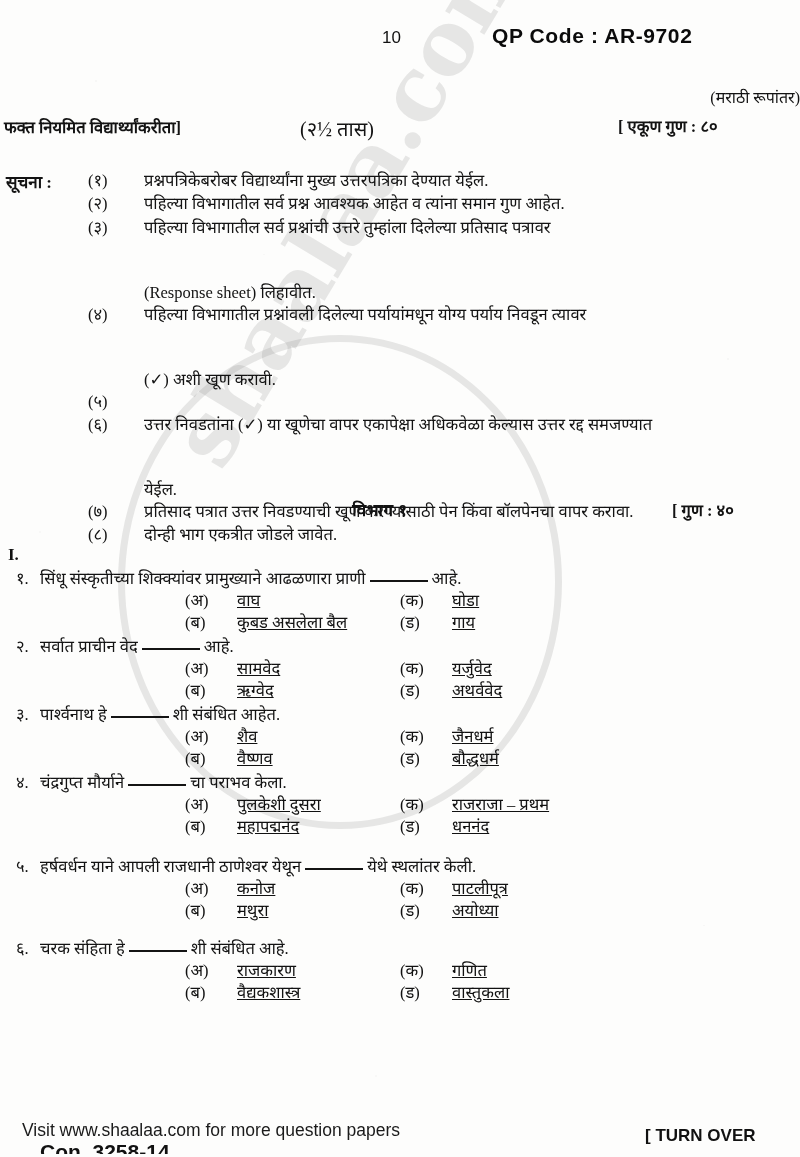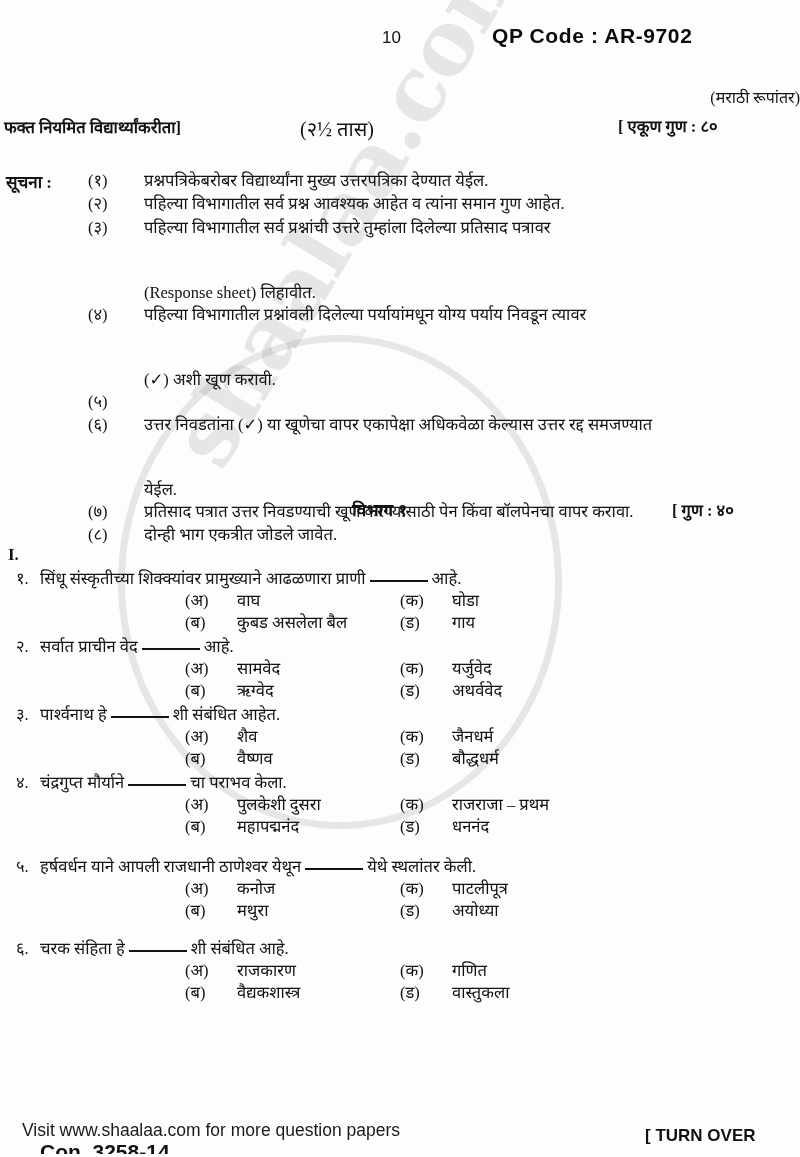--- a/index.html
+++ b/index.html
@@ -235,21 +235,21 @@
   .opt-cell {
     display: flex;
     align-items: flex-start;
   }
   .opt-cell.left  { flex: 0 0 215px; width: 215px; }
   .opt-cell.right { flex: 0 0 auto; }
   .opt-key {
     flex: 0 0 52px;
     width: 52px;
   }
-  .opt-val { flex: 1 1 auto; }
+  .opt-val { flex: 1 1 auto; text-decoration: underline; }
 
   
   .footer-note {
     position: absolute;
     left: 22px;
     top: 1120px;
     font-family: "Liberation Sans", sans-serif;
     font-size: 17.5px;
     color: #1a1a1a;
   }

